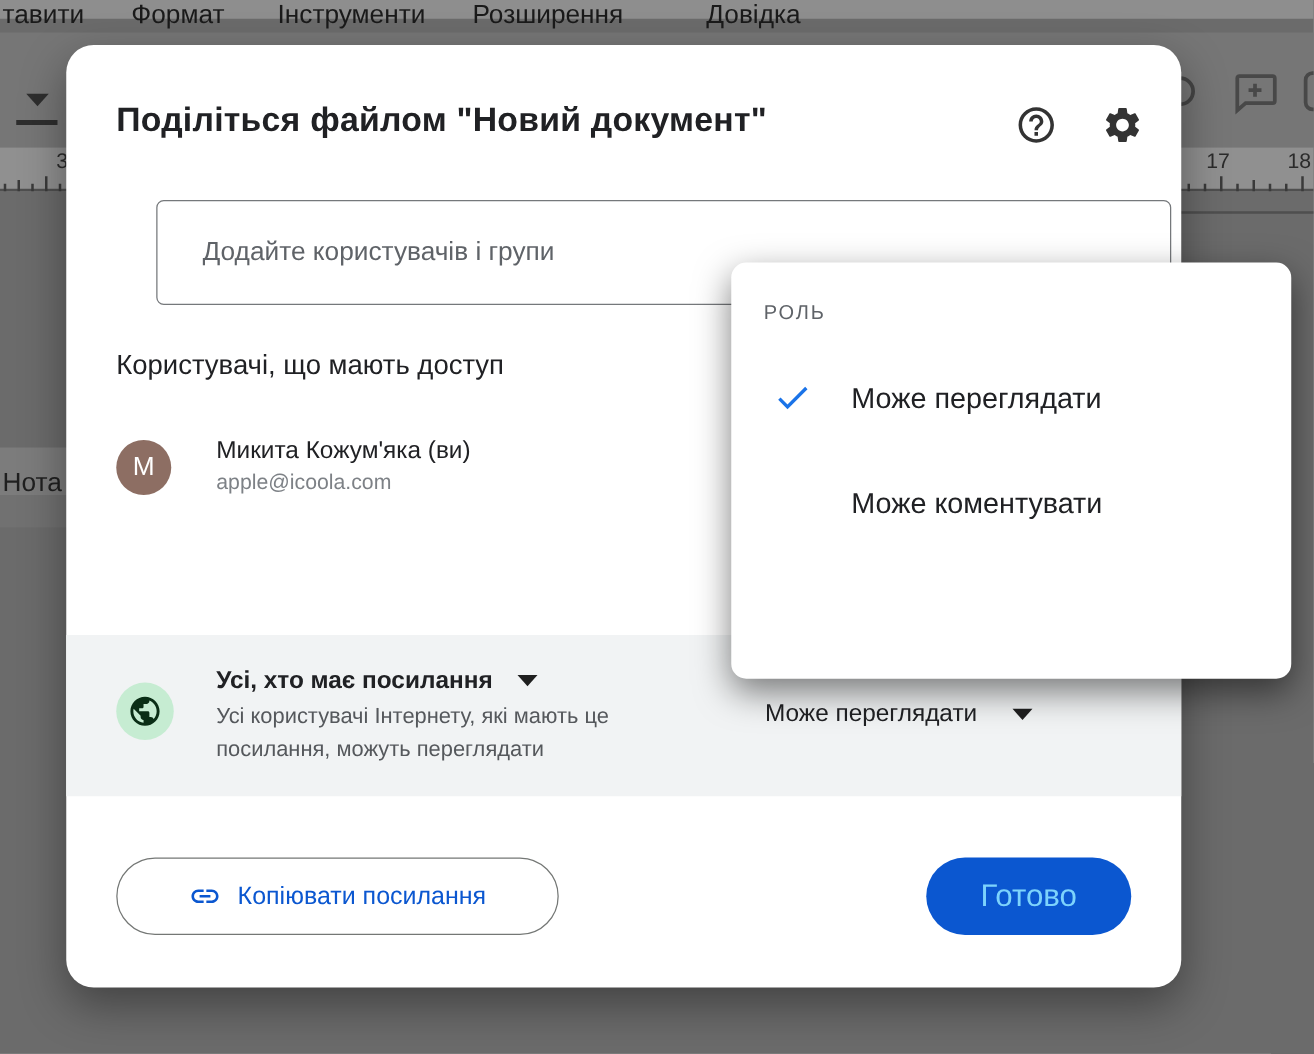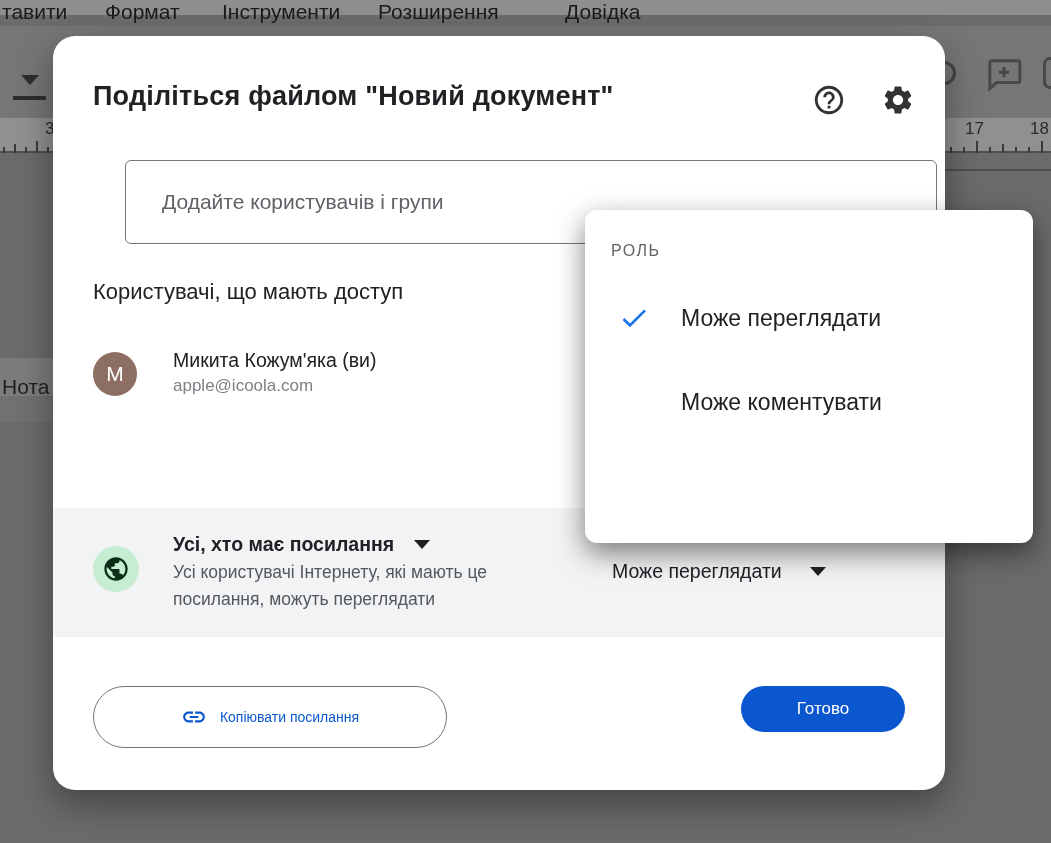--- a/index.html
+++ b/index.html
@@ -45,23 +45,23 @@
                       background:transparent; border:none; padding:0; cursor:pointer; font-family:inherit; }
   .access-title-row .t { font-size:19.5px; font-weight:600; color:#202124; }
   .caret { width:0; height:0; border-left:8px solid transparent; border-right:8px solid transparent; border-top:9px solid #1f1f1f; }
   .access-desc { position:absolute; left:120px; top:51px; font-size:17.5px; line-height:26.5px; color:#55585c; }
   .role-trigger { position:absolute; left:559px; top:48px; height:30px; display:flex; align-items:center; gap:28px;
                   background:transparent; border:none; padding:0; cursor:pointer; font-family:inherit; }
   .role-trigger .t { font-size:19.5px; color:#202124; }
   .copy-btn { position:absolute; left:40px; top:650px; width:354px; height:62px; border-radius:31px; border:1.5px solid #747775;
               background:#fff; display:flex; align-items:center; justify-content:center; gap:13px; cursor:pointer; font-family:inherit; }
   .copy-btn svg { width:26px; height:26px; fill:#0b57d0; }
-  .copy-btn .t { font-size:14px; font-weight:500; color:#0b57d0; }
-  .done-btn { position:absolute; left:688px; top:650px; width:164px; height:46px; border-radius:31px; border:none;
-              background:#0b57d0; color:#ffffff; font-size:17px; font-weight:500; cursor:pointer; font-family:inherit; }
+  .copy-btn .t { font-size:20px; font-weight:500; color:#0b57d0; }
+  .done-btn { position:absolute; left:688px; top:650px; width:164px; height:62px; border-radius:31px; border:none;
+              background:#0b57d0; color:#7dd3fc; font-size:25px; font-weight:500; cursor:pointer; font-family:inherit; }
 
   
   .role-menu { position:absolute; left:585px; top:210px; width:448px; height:333px; background:#fff; border-radius:12px;
                box-shadow:0 10px 28px rgba(0,0,0,.5); z-index:20; }
   .role-menu .hdr { position:absolute; left:26px; top:32px; font-size:16px; font-weight:500; letter-spacing:1.5px; color:#5f6368; }
   .role-item { position:absolute; left:0; width:448px; height:84px; display:flex; align-items:center; padding-left:33px;
                background:transparent; border:none; cursor:pointer; font-family:inherit; text-align:left; }
   .role-item .chk { width:34px; height:34px; display:flex; align-items:center; }
   .role-item .chk svg { width:32px; height:32px; fill:#1a73e8; }
   .role-item .t { margin-left:29px; font-size:23px; color:#202124; white-space:nowrap; }

